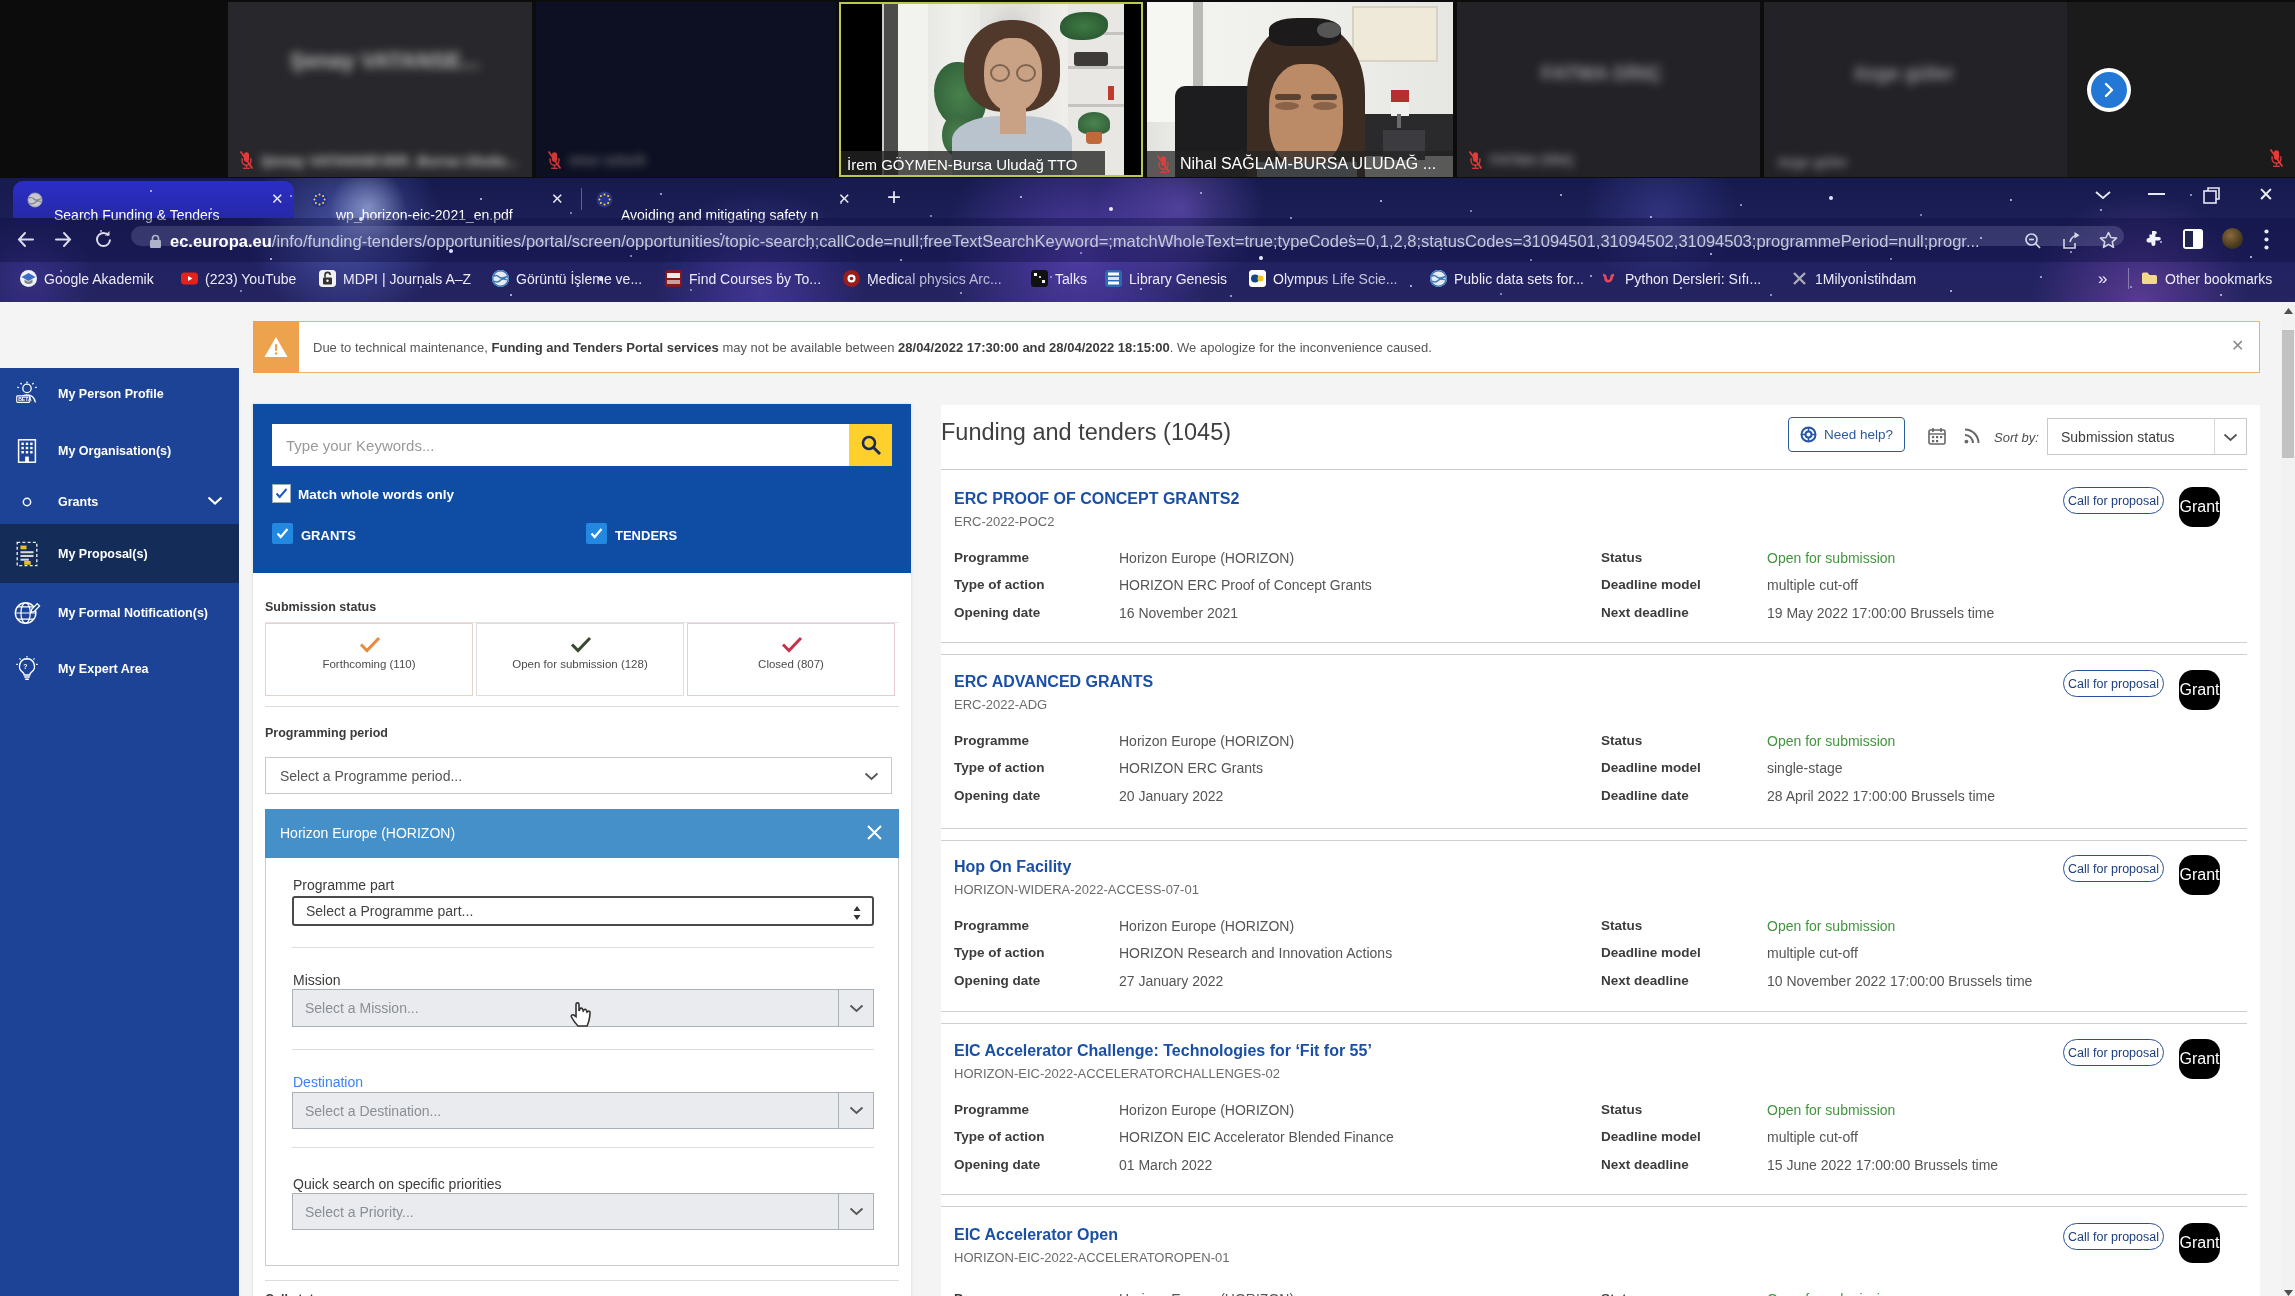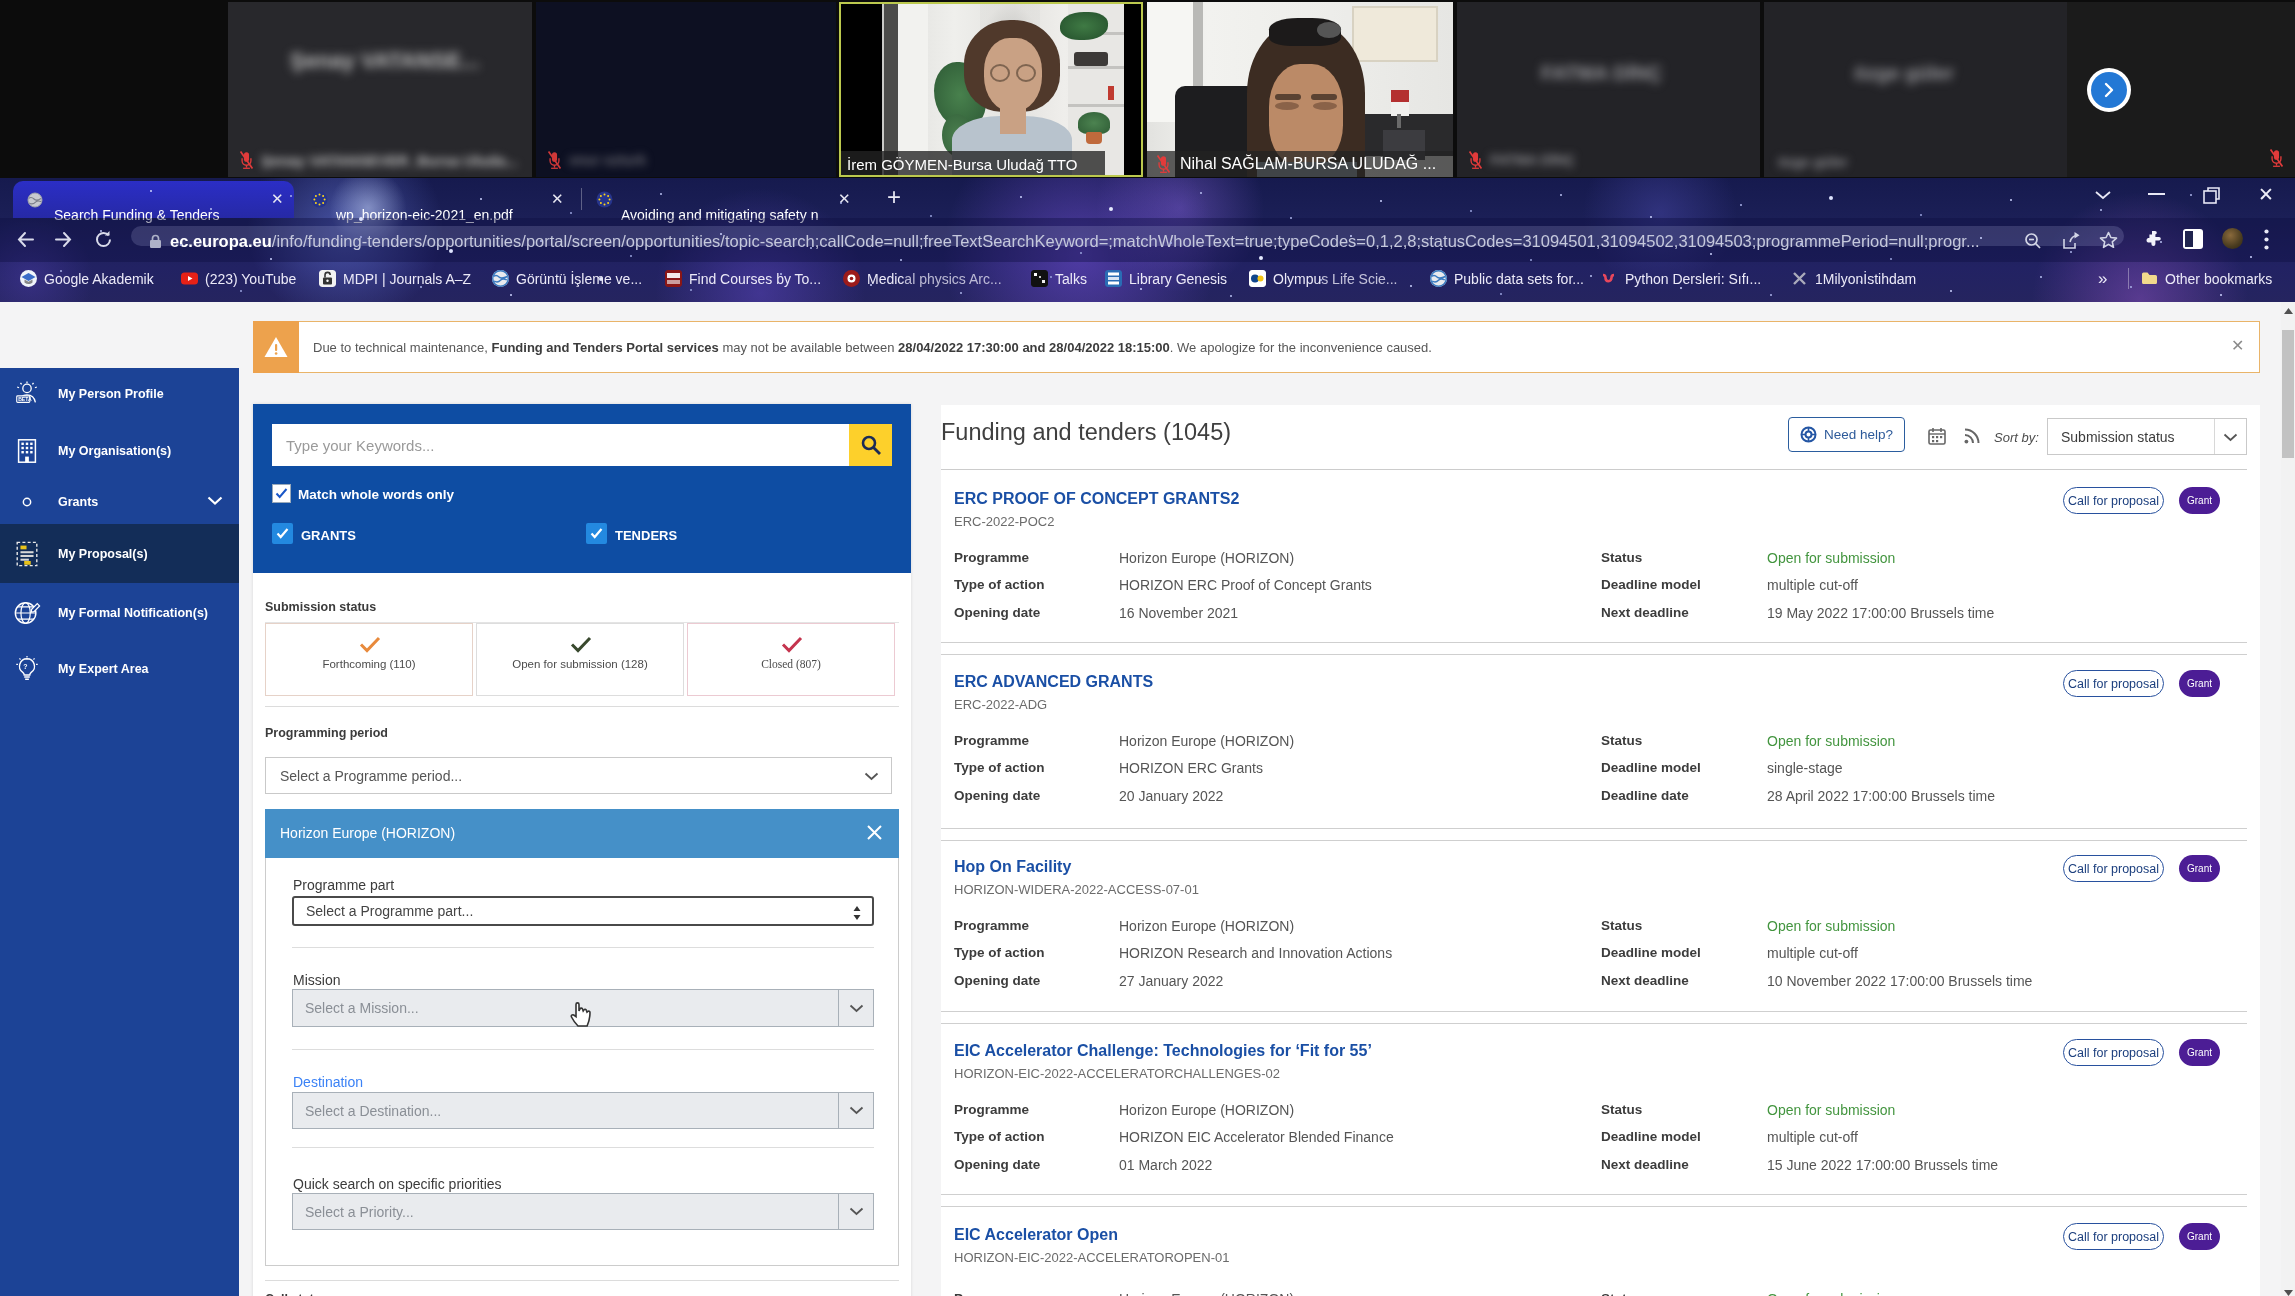--- a/index.html
+++ b/index.html
@@ -49,21 +49,21 @@
 .flabel{position:absolute;font-size:12.5px;font-weight:bold;color:#3b3b3b;}
 
 #main{position:absolute;left:941px;top:103px;width:1319px;height:891px;background:#fff;}
 .etitle{position:absolute;font-size:16px;font-weight:bold;color:#1a4fa5;}
 .ecode{position:absolute;font-size:13px;color:#6b6b6b;}
 .elbl{position:absolute;font-size:13.5px;font-weight:bold;color:#3c3c3c;}
 .eval{position:absolute;font-size:14px;color:#555;}
 .egreen{position:absolute;font-size:14px;color:#43953f;}
 .esep{position:absolute;left:0;width:1306px;height:1px;background:#cfcfcf;}
 .cfp{position:absolute;width:101px;height:27px;border:1.5px solid #28519e;border-radius:14px;color:#1c3f7e;font-size:12.5px;display:flex;align-items:center;justify-content:center;}
-.grantb{position:absolute;width:41px;height:27px;background:#4c1d95;border-radius:14px;color:#fff;font-size:10px;display:flex;align-items:center;justify-content:center;}
+.grantb{position:absolute;width:41px;height:40px;background:#000000;border-radius:14px;color:#fff;font-size:16px;display:flex;align-items:center;justify-content:center;}
 
 #sbar{position:absolute;left:2281px;top:0;width:14px;height:994px;background:#f2f2f2;}
 </style>
 </head>
 <body>
 <div id="root">
   <div id="strip">
     
     <div class="tile" style="left:228px;width:304px;background:#28282c;">
       <div class="blurname" style="left:62px;top:46px;font-size:22px;color:#bdbdbd;">Şenay VATANSE...</div>
@@ -543,21 +543,21 @@
       <div class="abs" style="left:223px;top:219px;width:208px;height:73px;background:#fff;border:1px solid #ddd;">
         <svg class="abs" style="left:93px;top:12px;" width="22" height="17" viewBox="0 0 22 17">
             <path d="M2 8.5l6 6L20 2" fill="none" stroke="#39492e" stroke-width="3"></path>
           </svg>
         <div class="abs" style="left:0;top:34px;width:206px;text-align:center;font-size:11.5px;color:#4c4c4c;">Open for submission (128)</div>
       </div>
       <div class="abs" style="left:434px;top:219px;width:208px;height:73px;background:#fff;border:1px solid #eccad2;">
         <svg class="abs" style="left:93px;top:12px;" width="22" height="17" viewBox="0 0 22 17">
             <path d="M2 8.5l6 6L20 2" fill="none" stroke="#c5344e" stroke-width="3"></path>
           </svg>
-        <div class="abs" style="left:0;top:34px;width:206px;text-align:center;font-size:11.5px;color:#4c4c4c;font-family:Liberation Serif, serif;">Closed (807)</div>
+        <div class="abs" style="left:0;top:34px;width:206px;text-align:center;font-size:11.5px;color:#4c4c4c;">Closed (807)</div>
       </div>
       <div class="abs" style="left:12px;top:302px;width:634px;height:1px;background:#dcdcdc;"></div>
 
       <div class="flabel" style="left:12px;top:322px;">Programming period</div>
       <div class="fsel" style="left:12px;top:353px;width:627px;height:37px;">
         <span style="margin-left:14px;">Select a Programme period...</span>
         <svg class="abs" style="left:598px;top:14px;" width="15" height="9" viewBox="0 0 15 9">
             <path d="M1.5 1.5l6 5.5 6-5.5" fill="none" stroke="#555" stroke-width="1.8"></path>
           </svg>
       </div>

